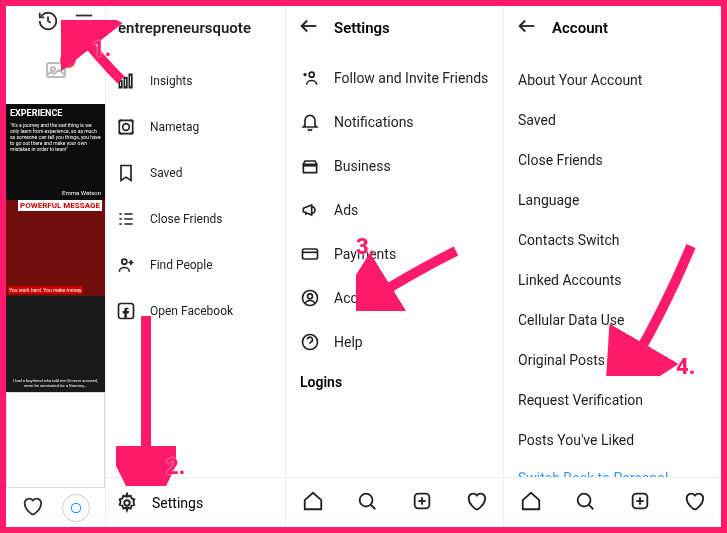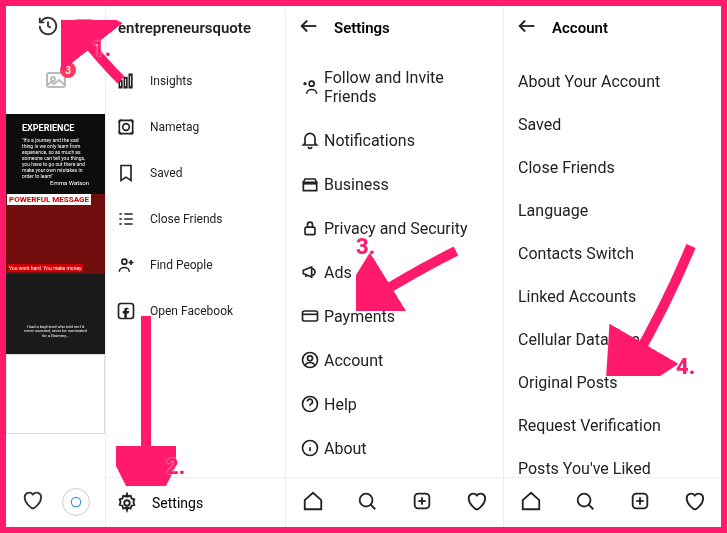--- a/index.html
+++ b/index.html
@@ -6,21 +6,21 @@
 body{background:#ff1a6c;padding:6px;width:727px;height:533px}
 .frame{background:#fff;width:100%;height:100%;display:flex;position:relative;overflow:hidden}
 .col{height:100%}
 .c1{width:100px;border-right:1px solid #eee;display:flex;flex-direction:column}
 .c1-top{height:44px;display:flex;align-items:center;justify-content:flex-end;padding:0 10px;gap:14px}
 .c1-top svg{width:22px;height:22px;stroke:#333;fill:none;stroke-width:2}
 .badge-row{display:flex;align-items:center;justify-content:center;padding:18px 0;position:relative}
 .badge-row svg{width:24px;height:24px;stroke:#bbb;fill:none;stroke-width:2}
 .badge{position:absolute;top:12px;left:54px;background:#ff3860;color:#fff;border-radius:50%;width:16px;height:16px;font-size:10px;display:flex;align-items:center;justify-content:center;font-weight:600}
 .thumbs{flex:1;display:flex;flex-direction:column;gap:0}
-.thumb{width:100%;height:80px;background:#222;color:#fff;font-size:7px;padding:16px;position:relative;display:flex;flex-direction:column;justify-content:center}
+.thumb{width:100%;height:96px;background:#222;color:#fff;font-size:7px;padding:4px;position:relative;display:flex;flex-direction:column;justify-content:center}
 .thumb.t1{background:#0d0d0d}
 .thumb.t2{background:#720e0e}
 .thumb.t3{background:#1a1a1a}
 .thumb.t4{background:#fff;border:1px solid #ddd}
 .c1-bot{height:50px;display:flex;align-items:center;justify-content:space-around;padding:0 6px}
 .c1-bot svg{width:22px;height:22px;stroke:#333;fill:none;stroke-width:2}
 .circ{width:28px;height:28px;border:1px solid #ccc;border-radius:50%;display:flex;align-items:center;justify-content:center}
 
 .c2{width:180px;border-right:1px solid #eee;display:flex;flex-direction:column}
 .c2-top{height:44px;display:flex;align-items:center;padding:0 12px;font-weight:600;font-size:15px;color:#222}
@@ -29,21 +29,21 @@
 .mi svg{width:20px;height:20px;stroke:#222;fill:none;stroke-width:2;flex-shrink:0}
 .c2-bot{height:50px;border-top:1px solid #eee;display:flex;align-items:center;padding:0 10px;gap:14px;font-size:14px}
 .c2-bot svg{width:22px;height:22px;stroke:#222;fill:none;stroke-width:2}
 
 .c3,.c4{flex:1;display:flex;flex-direction:column;min-width:0}
 .c3{border-right:1px solid #eee}
 .hd{height:44px;display:flex;align-items:center;padding:0 12px;gap:14px}
 .hd svg{width:22px;height:22px;stroke:#222;fill:none;stroke-width:2}
 .hd-title{font-weight:600;font-size:15px}
 .list{flex:1;padding:6px 0;overflow:hidden}
-.li{display:flex;align-items:center;gap:4px;padding:12px 14px;font-size:16px;color:#222;cursor:pointer}
+.li{display:flex;align-items:center;gap:14px;padding:12px 14px;font-size:14px;color:#222;cursor:pointer}
 .li svg{width:20px;height:20px;stroke:#222;fill:none;stroke-width:2;flex-shrink:0}
 .section-h{font-size:14px;font-weight:600;padding:10px 14px 6px}
 .link{color:#3897f0;font-size:14px;padding:10px 14px;cursor:pointer}
 .nav{height:50px;border-top:1px solid #eee;display:flex;align-items:center;justify-content:space-around}
 .nav svg{width:22px;height:22px;stroke:#222;fill:none;stroke-width:2}
 
 .c4 .li{padding:12px 14px}
 .c4 .list{padding-top:10px}
 
 
@@ -76,21 +76,21 @@
           </svg></span>
       <span class="badge">3</span>
     </div>
     <div class="thumbs">
       <div class="thumb t1">
         <div style="font-size:9px;font-weight:700">EXPERIENCE</div>
         <div style="font-size:5px;line-height:1.2;margin-top:4px">"It's a journey and the sad thing is we only learn from experience, so as much as someone can tell you things, you have to go out there and make your own mistakes in order to learn"</div>
         <div style="font-size:6px;text-align:right;margin-top:auto">Emma Watson</div>
       </div>
       <div class="thumb t2">
-        <div style="font-size:8px;font-weight:700;background:#fff;color:#c00;padding:1px 2px;position:absolute;top:0;left:1px">POWERFUL MESSAGE</div>
+        <div style="font-size:8px;font-weight:700;background:#fff;color:#c00;padding:1px 2px;position:absolute;top:0;left:12px">POWERFUL MESSAGE</div>
         <div style="position:absolute;bottom:2px;left:2px;font-size:5px;background:#c00;padding:1px">You work hard. You make money.</div>
       </div>
       <div class="thumb t3">
         <div style="font-size:4px;line-height:1.1;text-align:center;margin-top:auto">I had a boyfriend who told me I'd never succeed, never be nominated for a Grammy...</div>
       </div>
       <div class="thumb t4"></div>
     </div>
     <div class="c1-bot">
       <span><svg viewBox="0 0 24 24">
             <path d="M12 21s-8-5-8-12a5 5 0 0 1 9-3 5 5 0 0 1 9 3c0 7-8 12-8 12z"></path>
@@ -191,27 +191,20 @@
       <div class="li">
           <svg viewBox="0 0 24 24">
             <path d="M4 10h16v10H4z"></path>
             <path d="M4 10l2-4h12l2 4"></path>
             <path d="M4 10a2 2 0 0 0 4 0 2 2 0 0 0 4 0 2 2 0 0 0 4 0 2 2 0 0 0 4 0"></path>
           </svg>
           <span>Business</span>
         </div>
       <div class="li">
           <svg viewBox="0 0 24 24">
-            <rect x="6" y="11" width="12" height="9" rx="2"></rect>
-            <path d="M9 11V8a3 3 0 1 1 6 0v3"></path>
-          </svg>
-          <span>Privacy and Security</span>
-        </div>
-      <div class="li">
-          <svg viewBox="0 0 24 24">
             <path d="M4 14V10l10-4v12L4 14z"></path>
             <path d="M14 8a4 4 0 0 1 0 8"></path>
             <path d="M7 14v4"></path>
           </svg>
           <span>Ads</span>
         </div>
       <div class="li">
           <svg viewBox="0 0 24 24">
             <rect x="3" y="6" width="18" height="12" rx="2"></rect>
             <line x1="3" y1="10" x2="21" y2="10"></line>
@@ -226,28 +219,20 @@
           </svg>
           <span>Account</span>
         </div>
       <div class="li">
           <svg viewBox="0 0 24 24">
             <circle cx="12" cy="12" r="9"></circle>
             <path d="M9 9a3 3 0 1 1 4 3c-1 .5-1 1-1 2"></path>
             <line x1="12" y1="17" x2="12" y2="17.5"></line>
           </svg>
           <span>Help</span>
-        </div>
-      <div class="li">
-          <svg viewBox="0 0 24 24">
-            <circle cx="12" cy="12" r="9"></circle>
-            <line x1="12" y1="11" x2="12" y2="16"></line>
-            <line x1="12" y1="8" x2="12" y2="8.5"></line>
-          </svg>
-          <span>About</span>
         </div>
       <div class="section-h">Logins</div>
 
     </div>
     <div class="nav">
       <span><svg viewBox="0 0 24 24">
             <path d="M3 11l9-8 9 8v10H3z"></path>
           </svg></span>
       <span><svg viewBox="0 0 24 24">
             <circle cx="11" cy="11" r="7"></circle>

